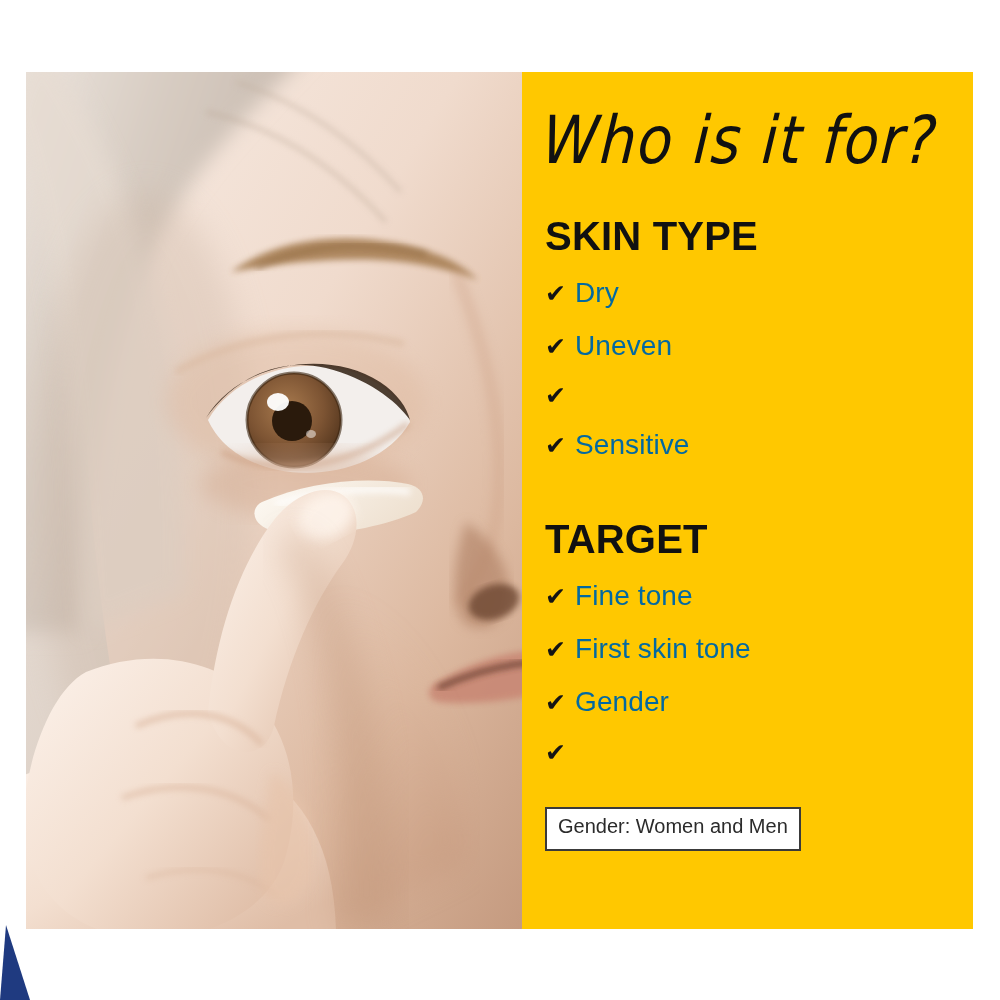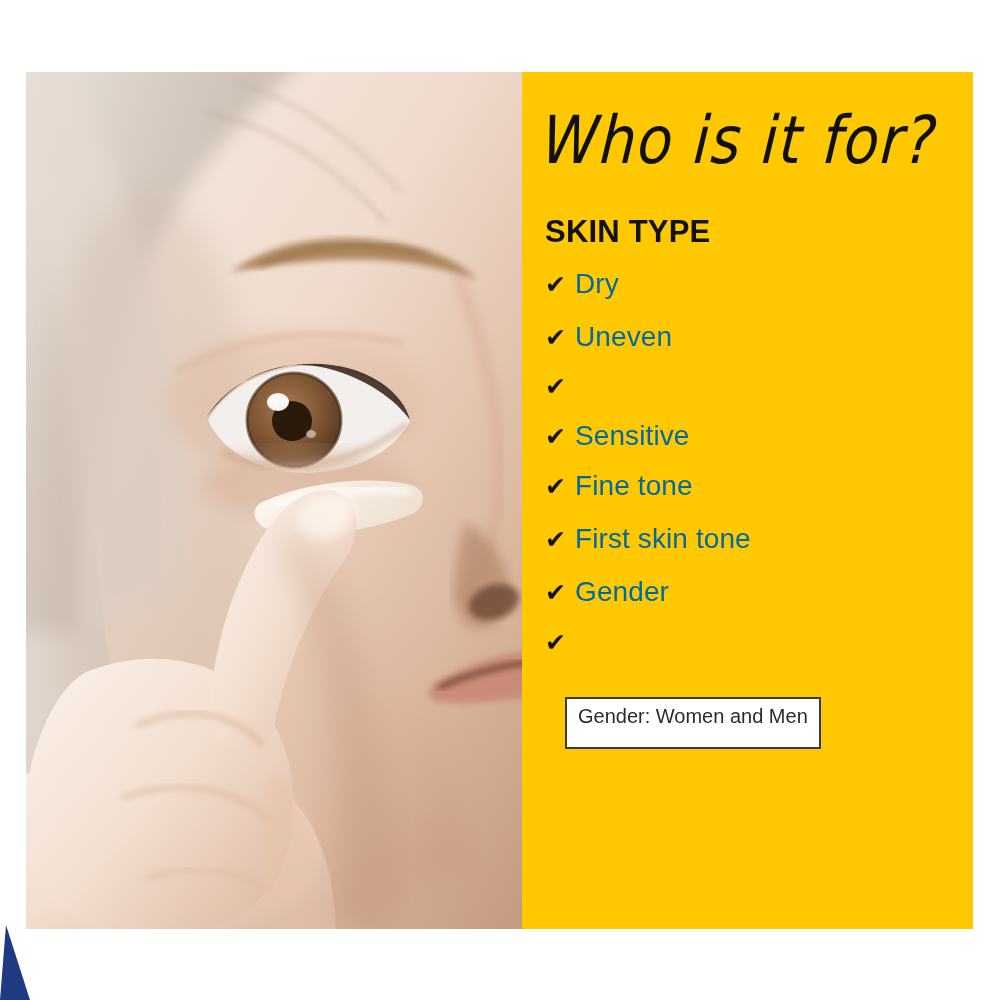--- a/index.html
+++ b/index.html
@@ -69,21 +69,21 @@
     line-height: 1.05;
     margin: 6px 0 0 0;
     transform: skewX(-4deg) scaleY(1.16);
     transform-origin: left top;
     white-space: nowrap;
   }
 
   .section-title {
     font-family: "Liberation Sans", sans-serif;
     font-weight: bold;
-    font-size: 31px;
+    font-size: 40px;
     color: #111111;
     letter-spacing: 0.2px;
     margin: 0;
   }
 
   .section-skin-type { margin-top: 48px; }
   .section-target    { margin-top: 56px; }
 
   ul.check-list {
     list-style: none;
@@ -113,24 +113,23 @@
     font-family: "Liberation Sans", sans-serif;
     font-size: 28px;
     color: #0369a1;
     line-height: 1.1;
     letter-spacing: 0.1px;
   }
 
   .gender-box {
     display: inline-block;
     margin-top: 42px;
-    margin-left: 20px;
     background: #ffffff;
     border: 2px solid #3a3a3a;
-    padding: 7px 11px 20px 11px;
+    padding: 7px 11px 12px 11px;
   }
   .gender-text {
     font-family: "Liberation Sans", sans-serif;
     font-size: 20px;
     color: #2b2b2b;
     line-height: 1;
     white-space: nowrap;
   }
 </style>
 </head>
@@ -297,20 +296,21 @@
       <li>
         <span class="check-icon">✔</span>
       </li>
       <li>
         <span class="check-icon">✔</span>
         <span class="item-label">Sensitive</span>
       </li>
     </ul>
 
     
+    <h2 class="section-title section-target">TARGET</h2>
 
     <ul class="check-list target">
       <li>
         <span class="check-icon">✔</span>
         <span class="item-label">Fine tone</span>
       </li>
       <li>
         <span class="check-icon">✔</span>
         <span class="item-label">First skin tone</span>
       </li>

